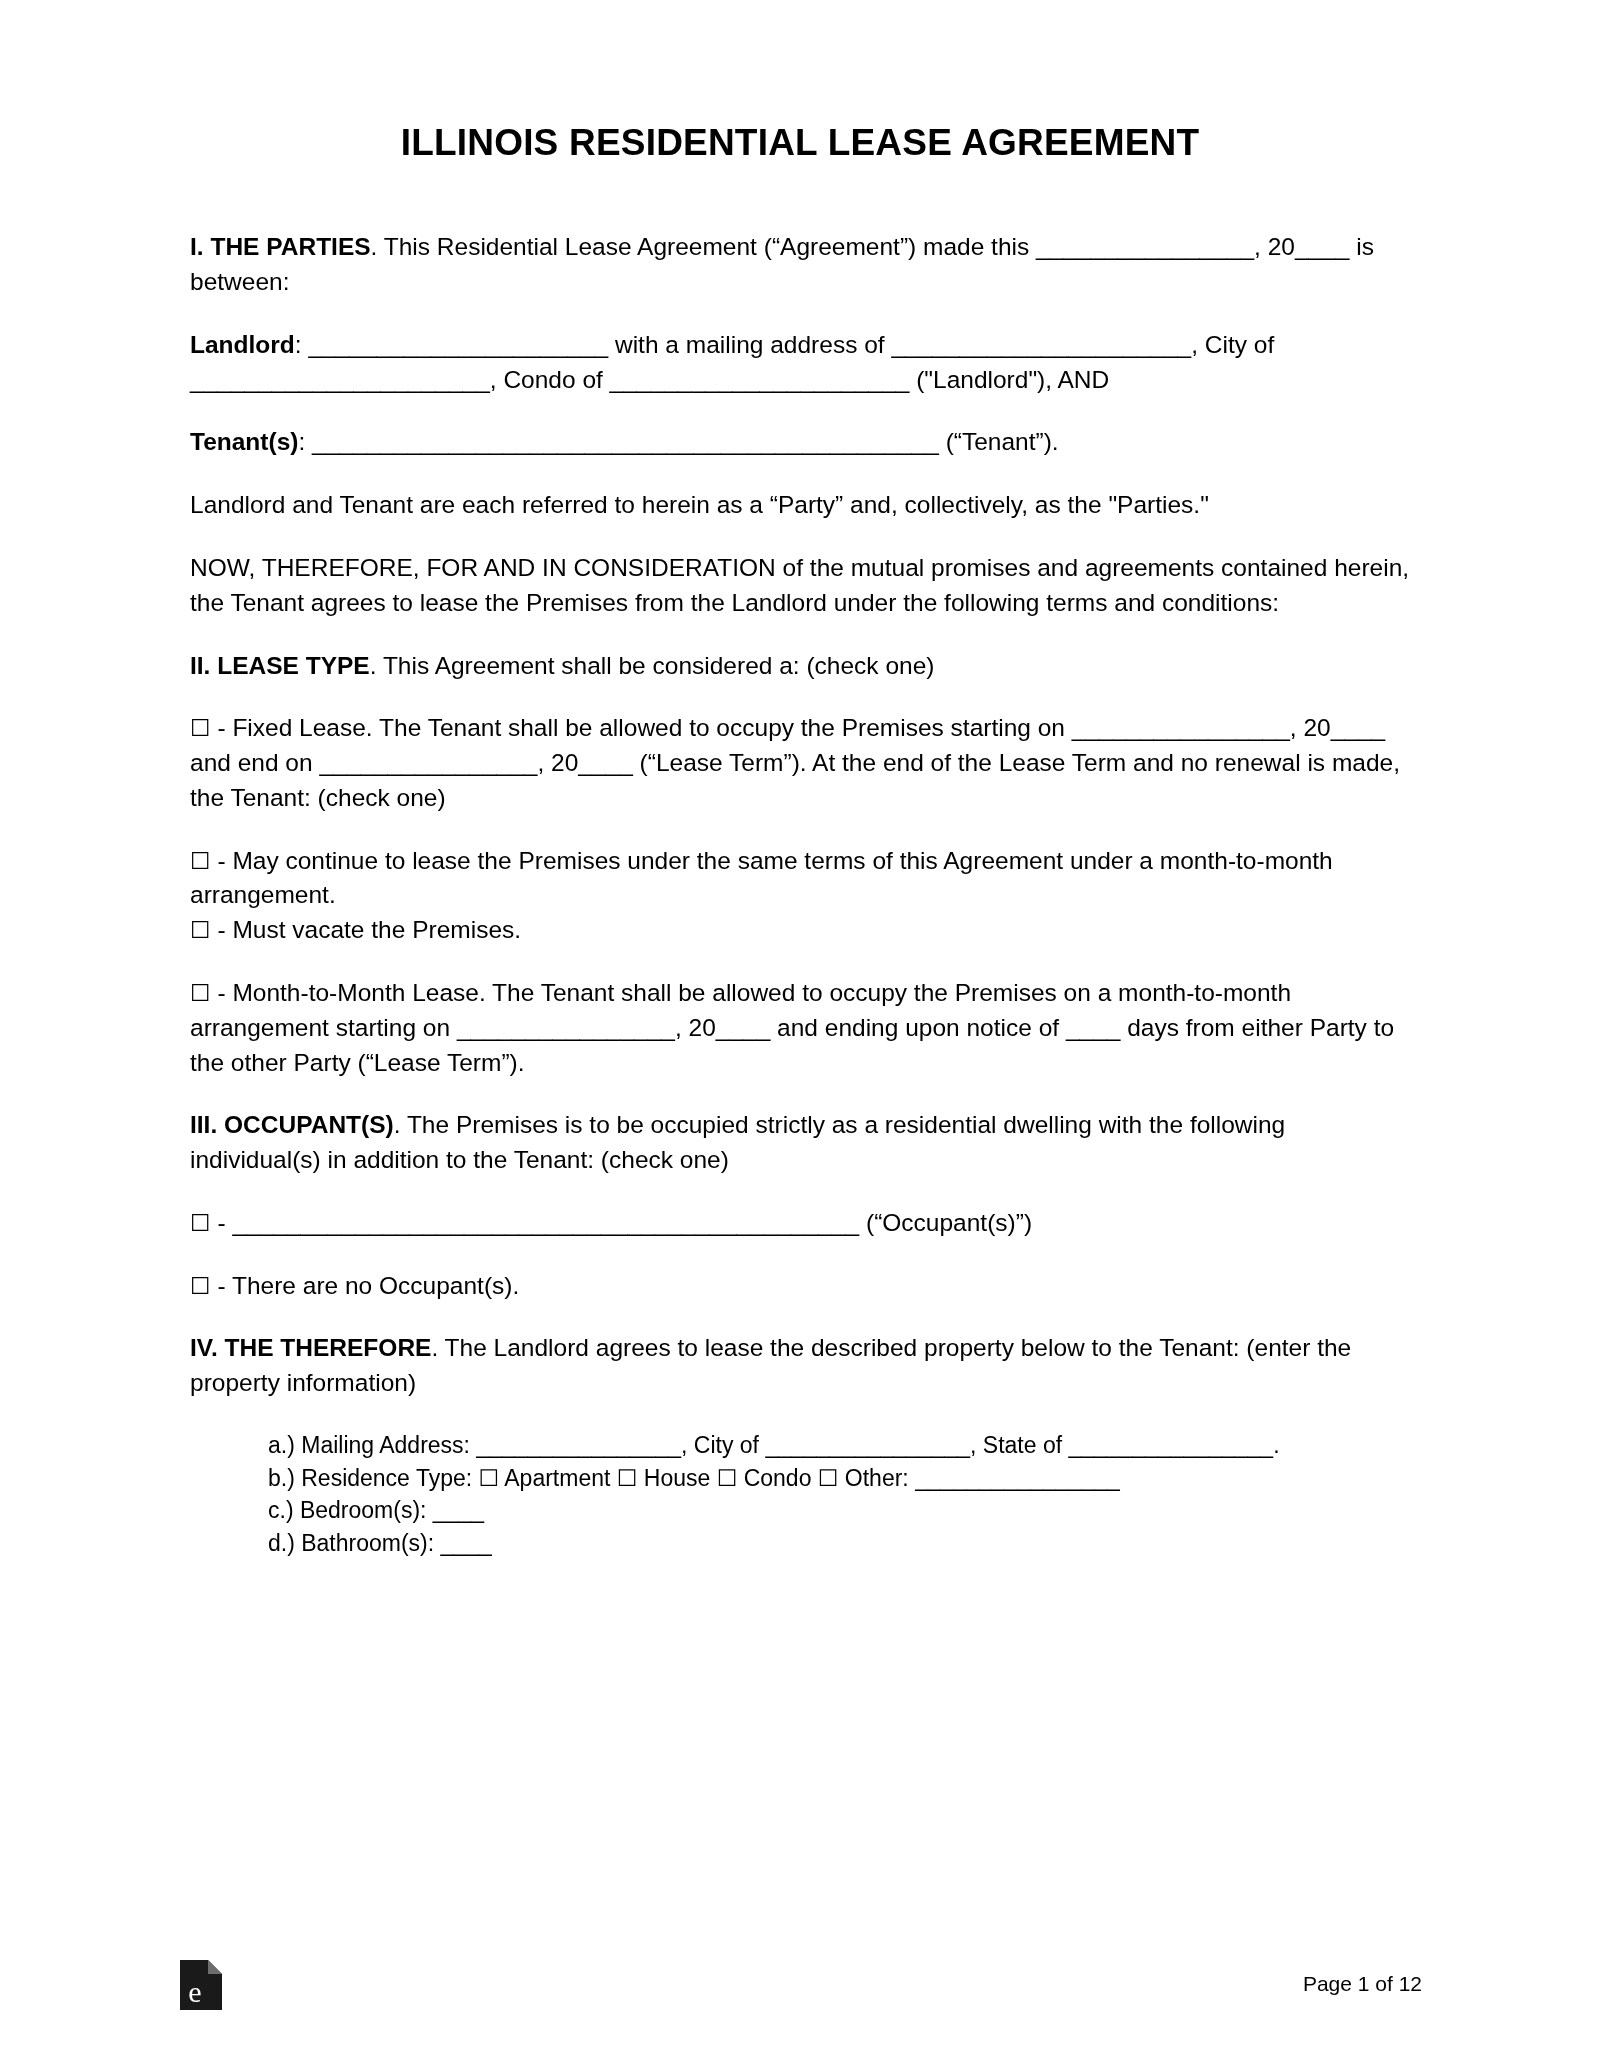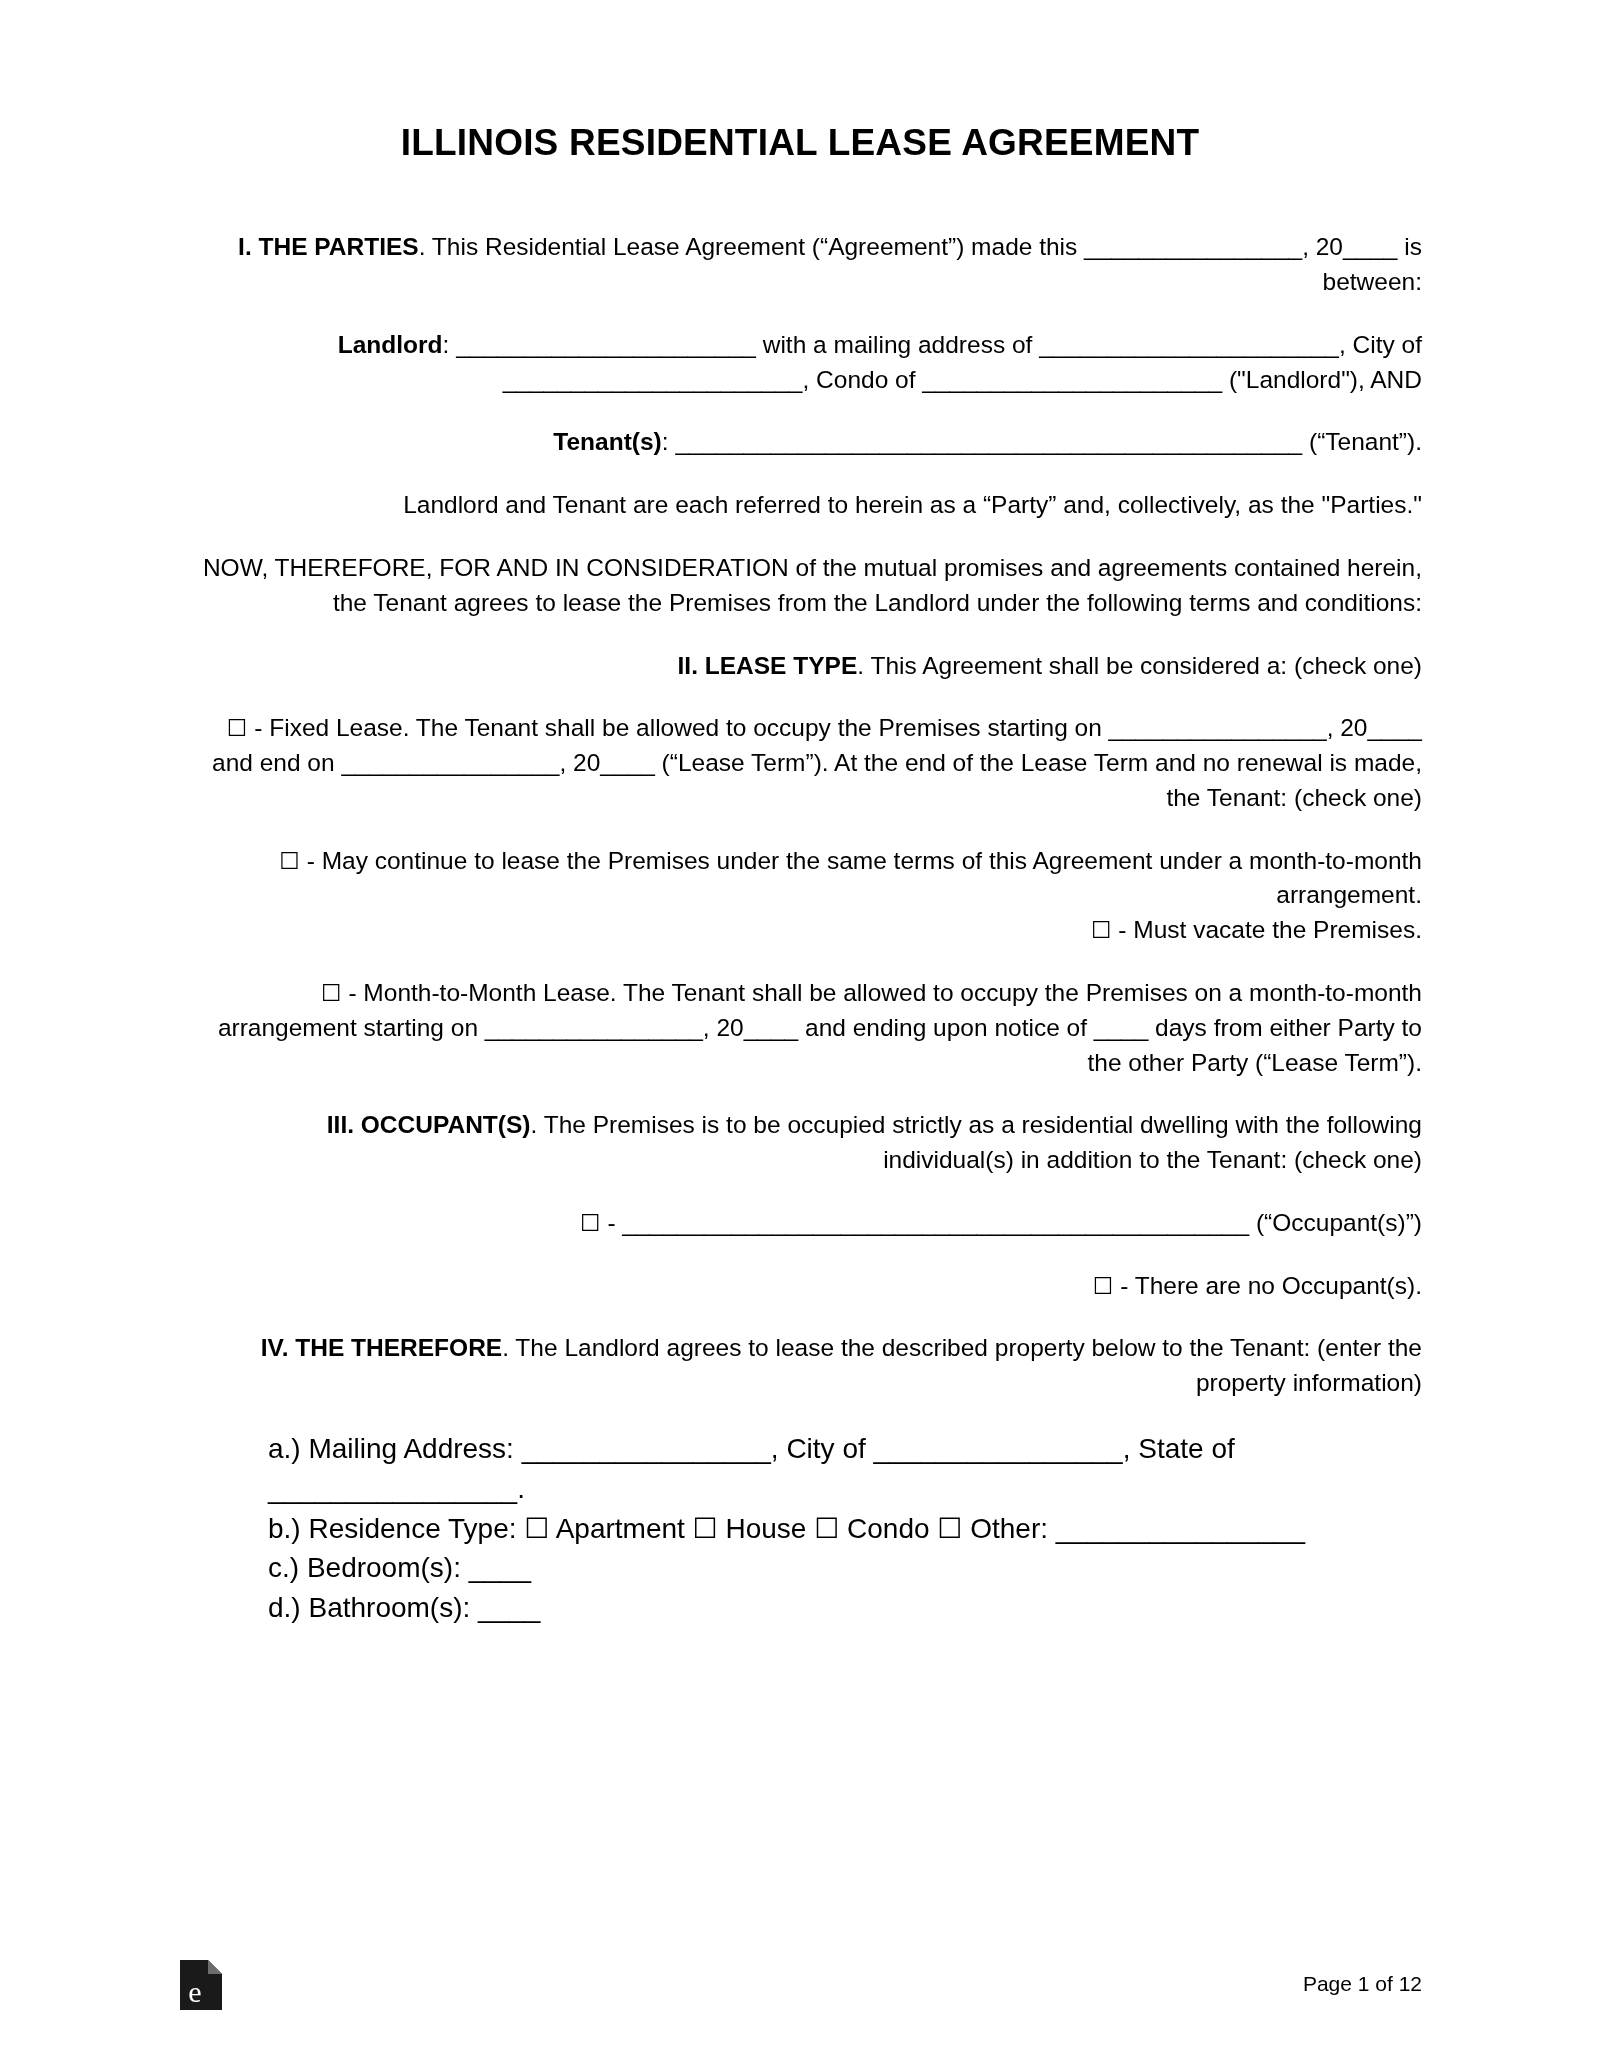--- a/index.html
+++ b/index.html
@@ -25,32 +25,32 @@
     font-size: 37px;
     font-weight: bold;
     letter-spacing: 0.2px;
     margin: 0 0 64px 0;
     line-height: 1.25;
   }
   p.para {
     font-size: 24.5px;
     line-height: 1.42;
     margin: 0 0 28px 12px;
-    text-align: right;
+    text-align: left;
   }
   .b { font-weight: bold; }
   .indent1 { margin-left: 100px; }
   .indent2 { margin-left: 190px; }
   .indent-list { margin-left: 90px; }
   .cb {
     font-family: "DejaVu Sans", sans-serif;
     font-size: 23px;
   }
   .listline {
-    font-size: 28px;
+    font-size: 23px;
     line-height: 1.42;
     margin: 0;
   }
   .listblock { margin-bottom: 0; }
   .footer {
     position: absolute;
     left: 178px;
     right: 178px;
     bottom: 58px;
     height: 54px;

